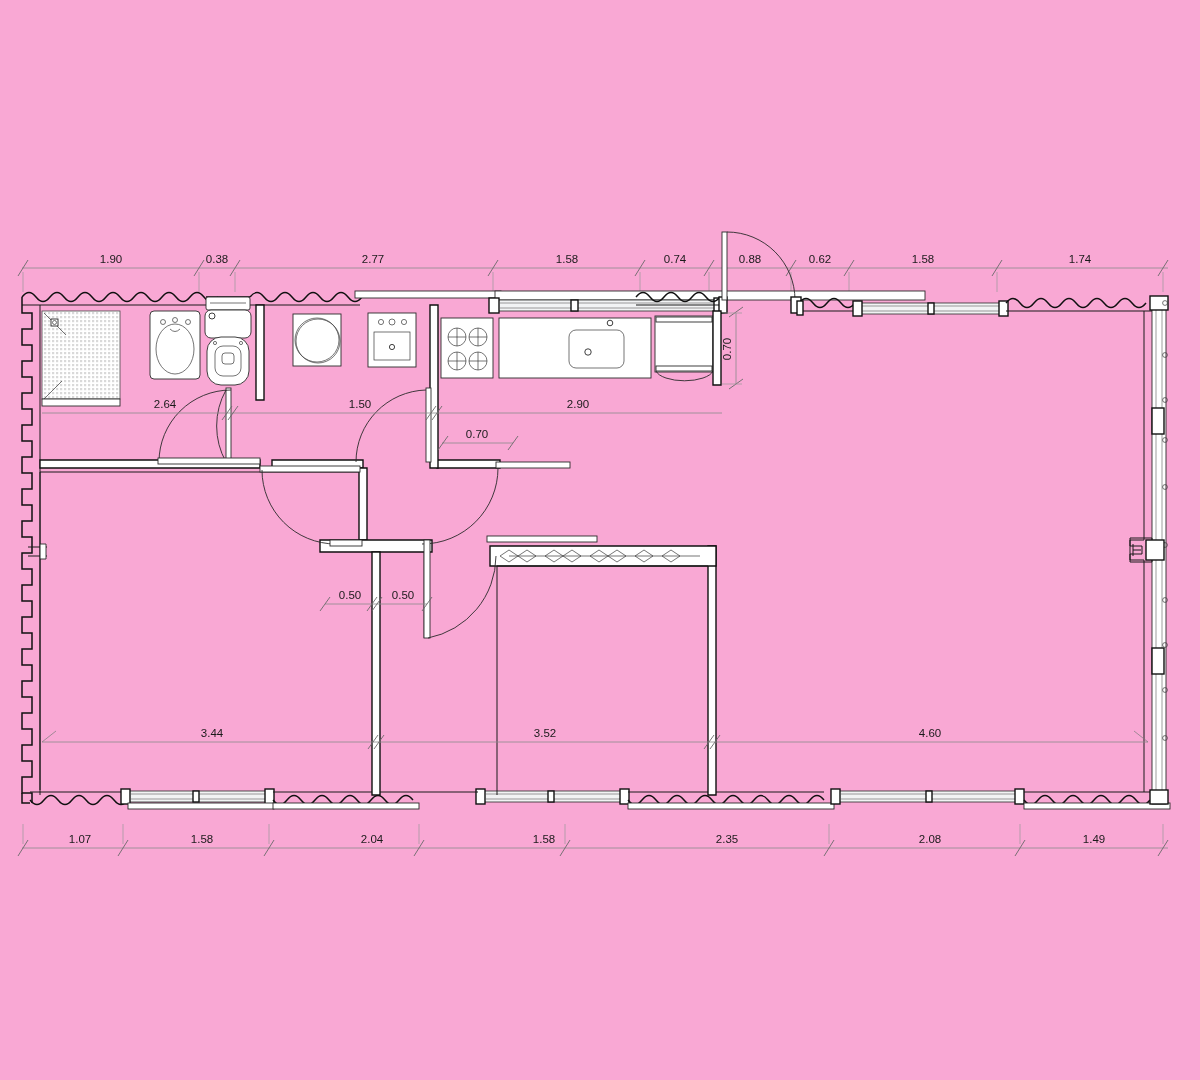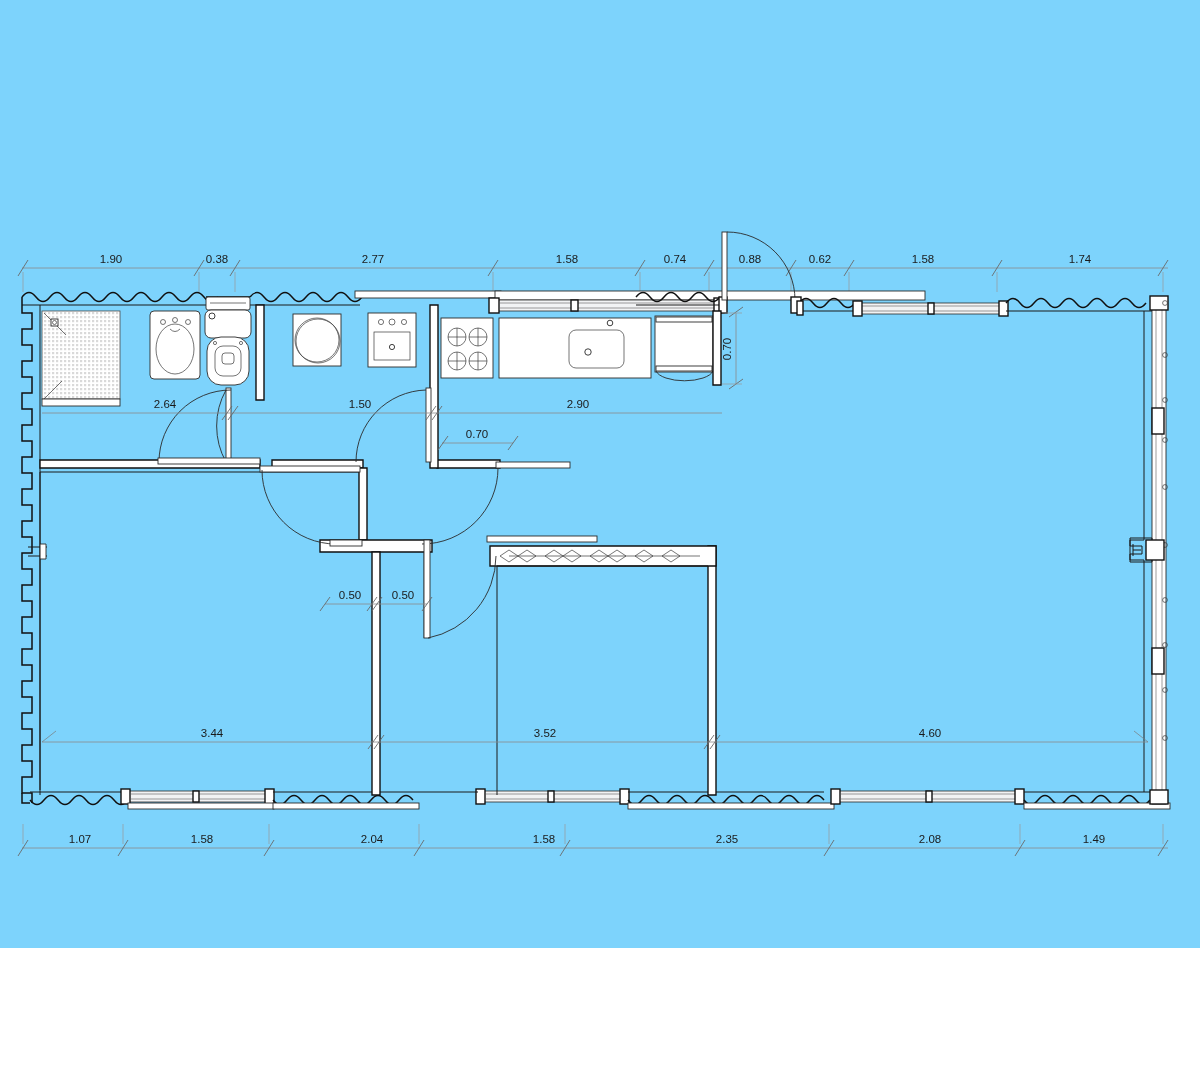--- a/index.html
+++ b/index.html
@@ -7,22 +7,22 @@
     padding: 0;
     background: #ffffff;
   }
   body {
     font-family: "Liberation Sans", sans-serif;
     -webkit-font-smoothing: antialiased;
   }
   #plan-root {
     position: relative;
     width: 1200px;
-    height: 948px;
-    background: #7dd3fc;
+    height: 1080px;
+    background: #f9a8d4;
     overflow: hidden;
   }
   #plan-svg {
     position: absolute;
     left: 0;
     top: 0;
     width: 1200px;
     height: 1080px;
     display: block;
   }

